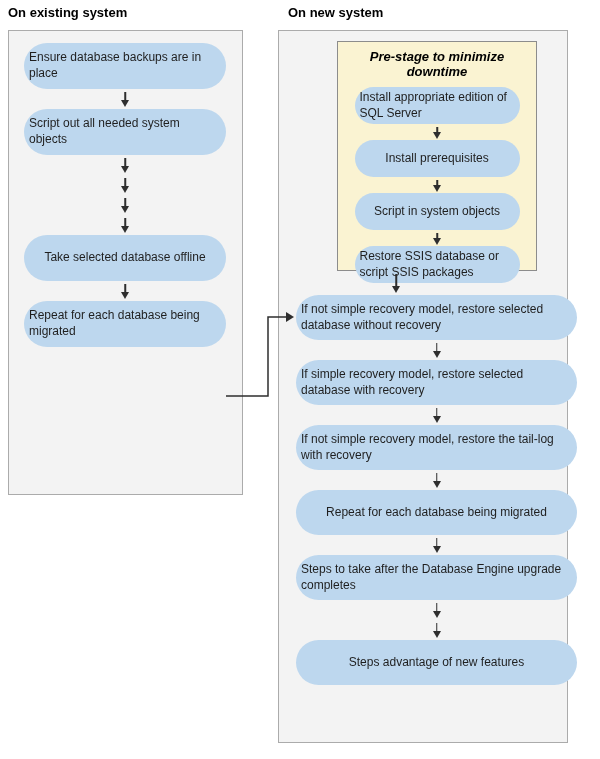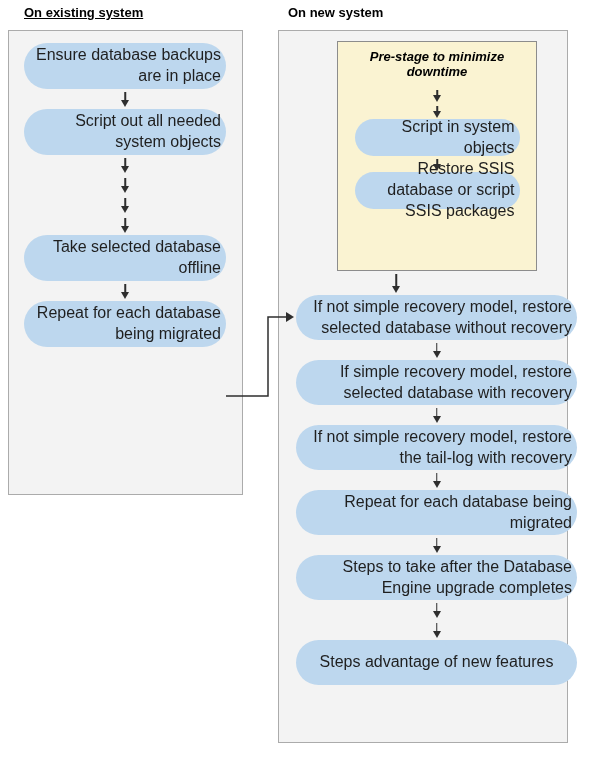--- a/index.html
+++ b/index.html
@@ -12,36 +12,36 @@
   .canvas { position: relative; width: 600px; height: 759px; overflow: hidden; }
 
   .col-title {
     position: absolute;
     top: 5px;
     font-size: 13px;
     font-weight: bold;
     color: #000000;
     white-space: nowrap;
   }
-  #title-existing { left: 24px; text-decoration: underline; }
+  #title-existing { left: 8px; }
   #title-new { left: 288px; }
 
   .panel {
     position: absolute;
     background: #f3f3f3;
     border: 1px solid #ababab;
   }
   #panel-existing { left: 8px;   top: 30px; width: 235px; height: 465px; padding: 12px 0 0 15px; }
   #panel-new      { left: 278px; top: 30px; width: 290px; height: 713px; padding: 10px 0 0 17px; }
 
   .step {
     background: #bdd7ee;
     display: flex; align-items: center; justify-content: center;
-    text-align: right;
-    font-size: 16px; line-height: 1.3; color: #1f1f1f;
+    text-align: left;
+    font-size: 12px; line-height: 1.3; color: #1f1f1f;
     padding: 2px 5px;
     border-radius: 23px;
   }
   .step.left-step  { width: 202px; height: 46px; }
   .step.wide-step  { width: 281px; height: 45px; }
   .step.small-step { width: 165px; height: 37px; margin: 0 auto; }
 
   .prestage {
     width: 200px; height: 230px;
     margin-left: 41px;
@@ -99,21 +99,23 @@
     <div class="varrow w-left"></div>
     <div class="step left-step">Take selected database offline</div>
     <div class="varrow w-left"></div>
     <div class="step left-step">Repeat for each database being migrated</div>
   </div>
 
   <div class="panel" id="panel-new">
 
     <div class="prestage">
       <div class="prestage-title">Pre-stage to minimize downtime</div>
+      <div class="step small-step">Install appropriate edition of SQL Server</div>
       <div class="varrow w-small"></div>
+      <div class="step small-step">Install prerequisites</div>
       <div class="varrow w-small"></div>
       <div class="step small-step">Script in system objects</div>
       <div class="varrow w-small"></div>
       <div class="step small-step">Restore SSIS database or script SSIS packages</div>
     </div>
 
     <div class="varrow tall w-wide" style="margin-left:-30px; width:260px;"></div>
 
     <div class="step wide-step">If not simple recovery model, restore selected database without recovery</div>
     <div class="varrow w-wide"></div>

